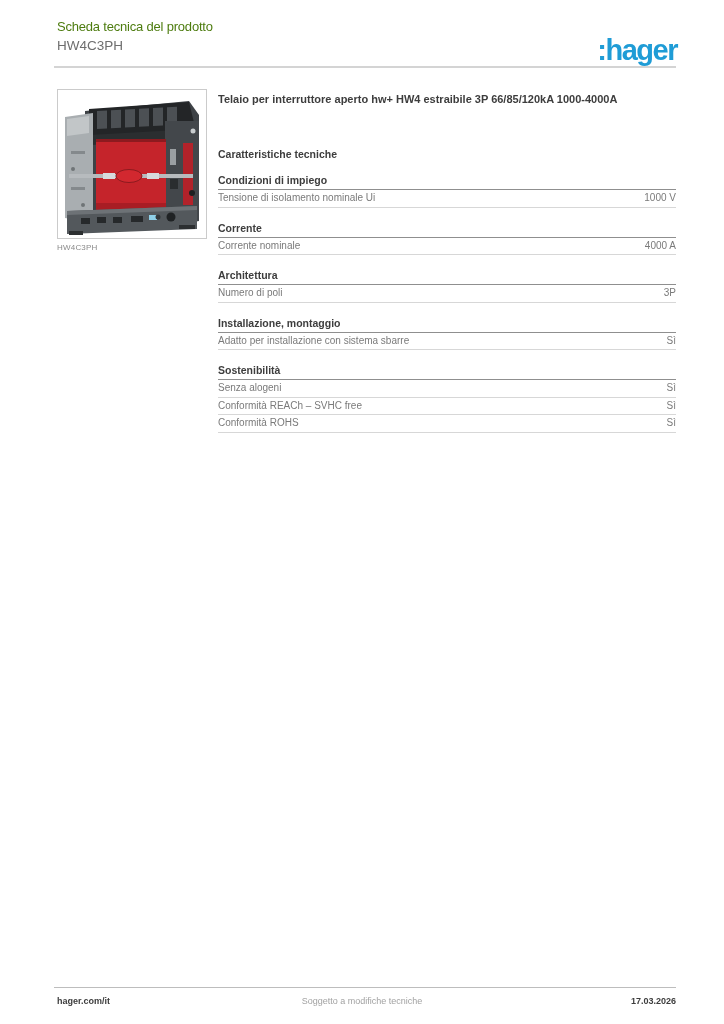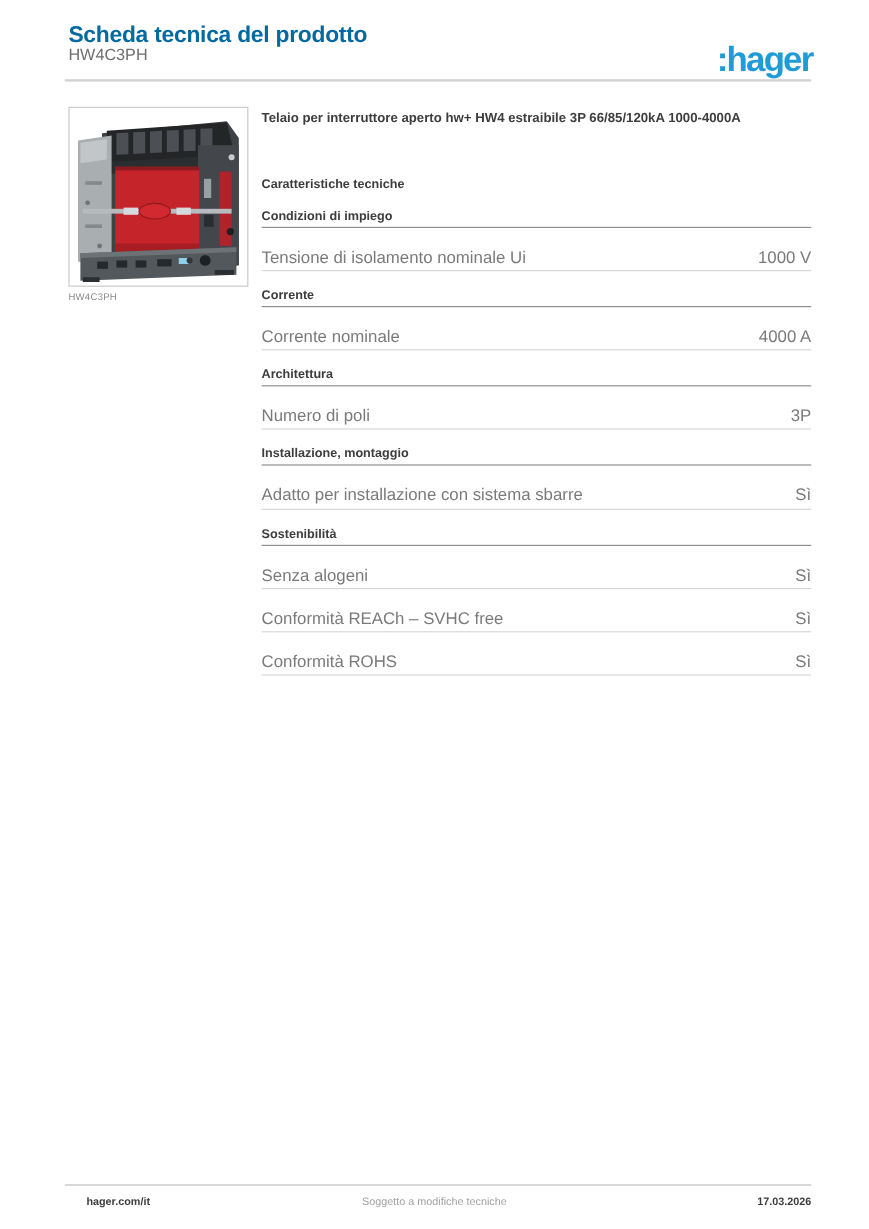--- a/index.html
+++ b/index.html
@@ -1,41 +1,41 @@
 <!DOCTYPE html>
 <html><head>
 <meta charset="utf-8">
 <style>
   html,body{margin:0;padding:0;background:#ffffff;}
   .page{
     position:relative;width:724px;height:1024px;background:#ffffff;overflow:hidden;
     font-family:"Liberation Sans", sans-serif;color:#3d3d3d;
   }
   
-  .h-title{position:absolute;left:57px;top:19px;font-size:19px;font-weight:bold;color:#0369a1;letter-spacing:-0.2px;}
+  .h-title{position:absolute;left:57px;top:19px;font-size:13px;font-weight:normal;color:#4d7c0f;letter-spacing:-0.2px;}
   .h-sub{position:absolute;left:57px;top:38px;font-size:13.5px;color:#6e6e6e;}
   .logo{position:absolute;right:47px;top:18px;font-size:29px;font-weight:bold;color:#1f9cd6;letter-spacing:-1.5px;margin-top:16px;}
   .h-rule{position:absolute;left:54px;right:48px;top:66px;height:2px;background:#d4d4d4;}
   
   .img-box{position:absolute;left:57px;top:89px;width:150px;height:150px;border:1px solid #cbcbcb;
     box-sizing:border-box;display:flex;align-items:center;justify-content:center;background:#fff;}
   .img-caption{position:absolute;left:57px;top:243px;font-size:8px;color:#8a8a8a;letter-spacing:0.2px;}
   
   .content{position:absolute;left:218px;top:93px;width:458px;}
   .p-title{font-size:11px;font-weight:bold;color:#3d3d3d;line-height:1.2;}
   .char-heading{margin-top:42px;font-size:10.5px;font-weight:bold;color:#3d3d3d;}
   .section{margin-top:14px;}
   .sec-title{font-size:10.5px;font-weight:bold;color:#3d3d3d;padding-bottom:3px;border-bottom:1px solid #8f8f8f;}
   .row{display:flex;justify-content:space-between;align-items:baseline;
-    font-size:14px;color:#7a7a7a;padding:2px 0 3px 0;border-bottom:1px solid #d7d7d7;line-height:1.15;margin-top:14px;}
+    font-size:10px;color:#7a7a7a;padding:2px 0 3px 0;border-bottom:1px solid #d7d7d7;line-height:1.15;}
   .row .lbl{text-align:left;}
   .row .val{white-space:nowrap;padding-left:12px;}
   
   .f-rule{position:absolute;left:54px;right:48px;top:987px;height:1px;background:#bdbdbd;}
-  .f-left{position:absolute;left:72px;top:996px;font-size:9px;font-weight:bold;color:#3d3d3d;}
+  .f-left{position:absolute;left:57px;top:996px;font-size:9px;font-weight:bold;color:#3d3d3d;}
   .f-center{position:absolute;left:0;right:0;top:996px;text-align:center;font-size:9px;color:#a2a2a2;}
   .f-right{position:absolute;right:48px;top:996px;font-size:9px;font-weight:bold;color:#3d3d3d;}
 </style>
 </head>
 <body>
 
 <div class="page">
 
   <div class="h-title">Scheda tecnica del prodotto</div>
   <div class="h-sub">HW4C3PH</div>

